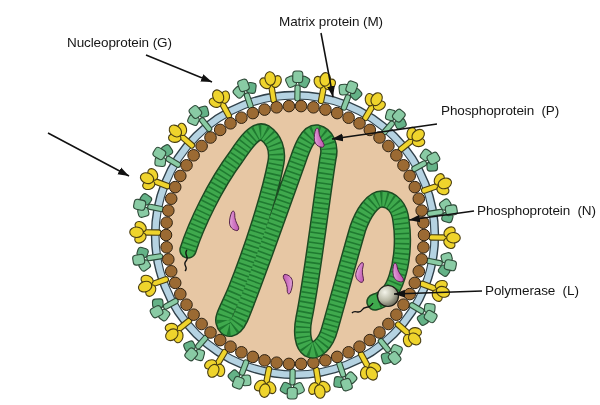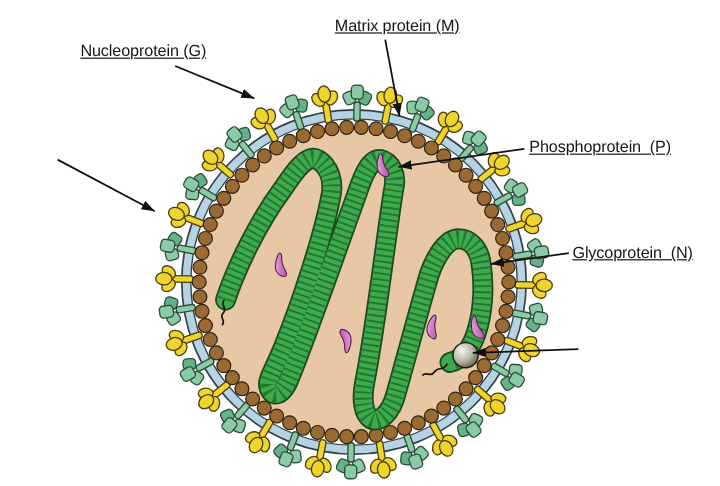--- a/index.html
+++ b/index.html
@@ -1,20 +1,20 @@
 <!DOCTYPE html>
 <html><head>
 <meta charset="utf-8">
 <style>
   html,body{margin:0;padding:0;background:#ffffff;}
   .stage{position:relative;width:600px;height:405px;background:#ffffff;overflow:hidden;
          font-family:"Liberation Sans", sans-serif;}
   .stage svg{position:absolute;left:0;top:0;}
   .lbl{position:absolute;font-size:13.5px;color:#161616;white-space:pre;line-height:1.1;
-       letter-spacing:-0.1px;text-decoration:underline;}
+       letter-spacing:-0.1px;}
 </style>
 </head>
 <body>
 
 <div class="stage">
 
   <svg id="diagram" width="600" height="405" viewBox="0 0 600 405">
       <defs>
         <marker id="ah" markerUnits="userSpaceOnUse" markerWidth="12" markerHeight="9" refX="11" refY="4.5" orient="auto">
           <path d="M0,0.6 L11,4.5 L0,8.4 Z" fill="#111111"></path>
@@ -343,15 +343,16 @@
         <line x1="321" y1="33" x2="333" y2="97" stroke="#111111" stroke-width="1.5" marker-end="url(#ah)"></line>
         <line x1="48" y1="133" x2="129" y2="176" stroke="#111111" stroke-width="1.5" marker-end="url(#ah)"></line>
         <line x1="437" y1="124" x2="332" y2="139" stroke="#111111" stroke-width="1.5" marker-end="url(#ah)"></line>
         <line x1="474" y1="211" x2="409" y2="220" stroke="#111111" stroke-width="1.5" marker-end="url(#ah)"></line>
         <line x1="482" y1="291" x2="394" y2="294" stroke="#111111" stroke-width="1.5" marker-end="url(#ah)"></line>
       </g>
     </svg>
 
   <div class="lbl" style="left:67px;top:36px">Nucleoprotein (G)</div>
   <div class="lbl" style="left:279px;top:15px">Matrix protein (M)</div>
-  <div class="lbl" style="left:441px;top:116px">Phosphoprotein  (P)</div>
-  <div class="lbl" style="left:477px;top:204px">Glycoprotein  (N)</div>
+  <div class="lbl" style="left:441px;top:104px">Phosphoprotein  (P)</div>
+  <div class="lbl" style="left:477px;top:204px">Phosphoprotein  (N)</div>
+  <div class="lbl" style="left:485px;top:284px">Polymerase  (L)</div>
 </div>
 
 </body></html>

